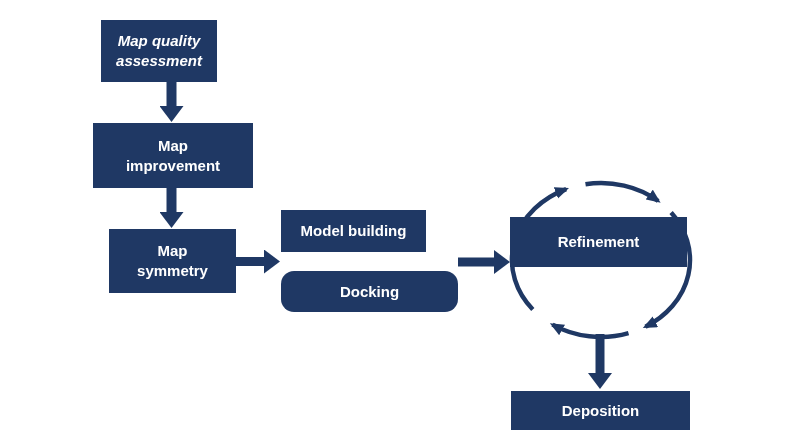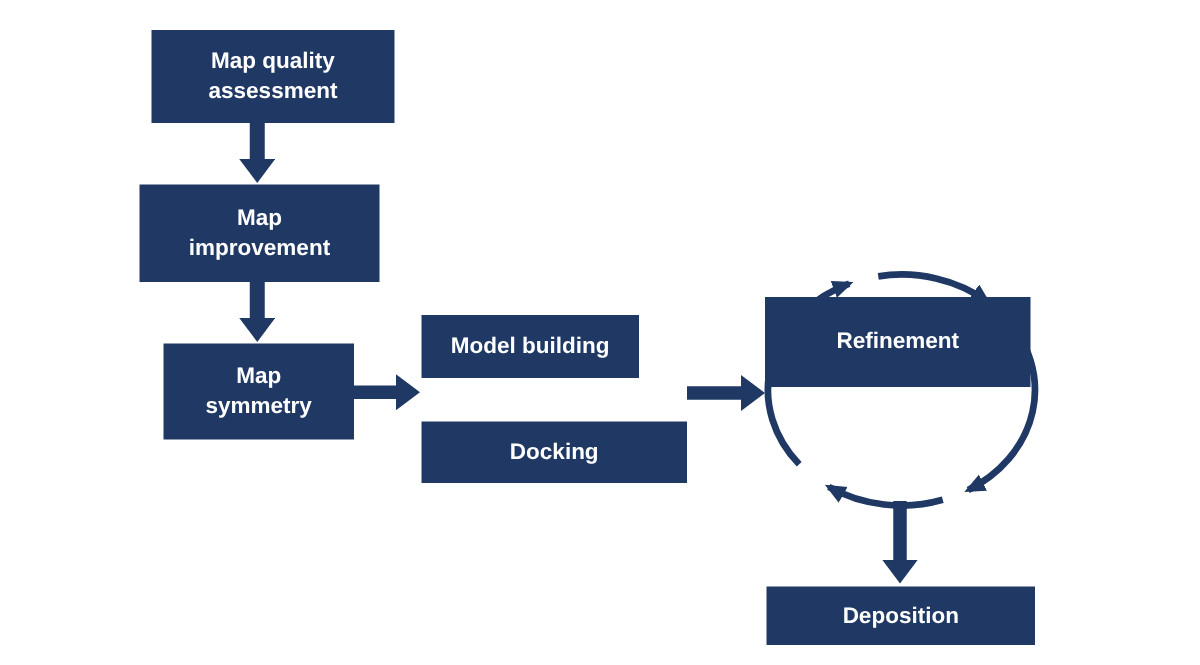--- a/index.html
+++ b/index.html
@@ -55,44 +55,44 @@
     <path class="arrow-stroke" stroke-width="4.5" marker-end="url(#cycleHead)" d="M 671.1 212.6 A 89 77 0 0 1 645.5 326.7"></path>
     <path class="arrow-stroke" stroke-width="4.5" marker-end="url(#cycleHead)" d="M 628.5 333.2 A 89 77 0 0 1 552.5 324.6"></path>
 
     <path class="arrow-stroke" stroke-width="10" marker-end="url(#blockHead)" d="M 171.5 82 L 171.5 107"></path>
     <path class="arrow-stroke" stroke-width="10" marker-end="url(#blockHead)" d="M 171.5 188 L 171.5 213"></path>
     <path class="arrow-stroke" stroke-width="9" marker-end="url(#blockHead)" d="M 236 261.5 L 265 261.5"></path>
     <path class="arrow-stroke" stroke-width="9" marker-end="url(#blockHead)" d="M 458 262 L 495 262"></path>
     <path class="arrow-stroke" stroke-width="9" marker-end="url(#blockHead)" d="M 600 334 L 600 374"></path>
   </svg>
 
-  <div class="node" style="left:101px; top:20px; width:162px; height:62px;">
+  <div class="node" style="left:101px; top:20px; width:116px; height:62px;font-style:italic;">
     <span>Map quality
 assessment</span>
   </div>
 
   <div class="node" style="left:93px; top:123px; width:160px; height:65px;">
     <span>Map
 improvement</span>
   </div>
 
   <div class="node" style="left:109px; top:229px; width:127px; height:64px;">
     <span>Map
 symmetry</span>
   </div>
 
   <div class="node" style="left:281px; top:210px; width:145px; height:42px;">
     <span>Model building</span>
   </div>
 
-  <div class="node" style="left:281px; top:281px; width:177px; height:41px;">
+  <div class="node" style="left:281px; top:271px; width:177px; height:41px;border-radius:13px;">
     <span>Docking</span>
   </div>
 
-  <div class="node" style="left:510px; top:198px; width:177px; height:60px;align-items:center;">
+  <div class="node" style="left:510px; top:217px; width:177px; height:50px;align-items:center;">
     <span>Refinement</span>
   </div>
 
 
   <div class="node" style="left:511px; top:391px; width:179px; height:39px;justify-content:center;">
     <span>Deposition</span>
   </div>
 
 </div>
 

